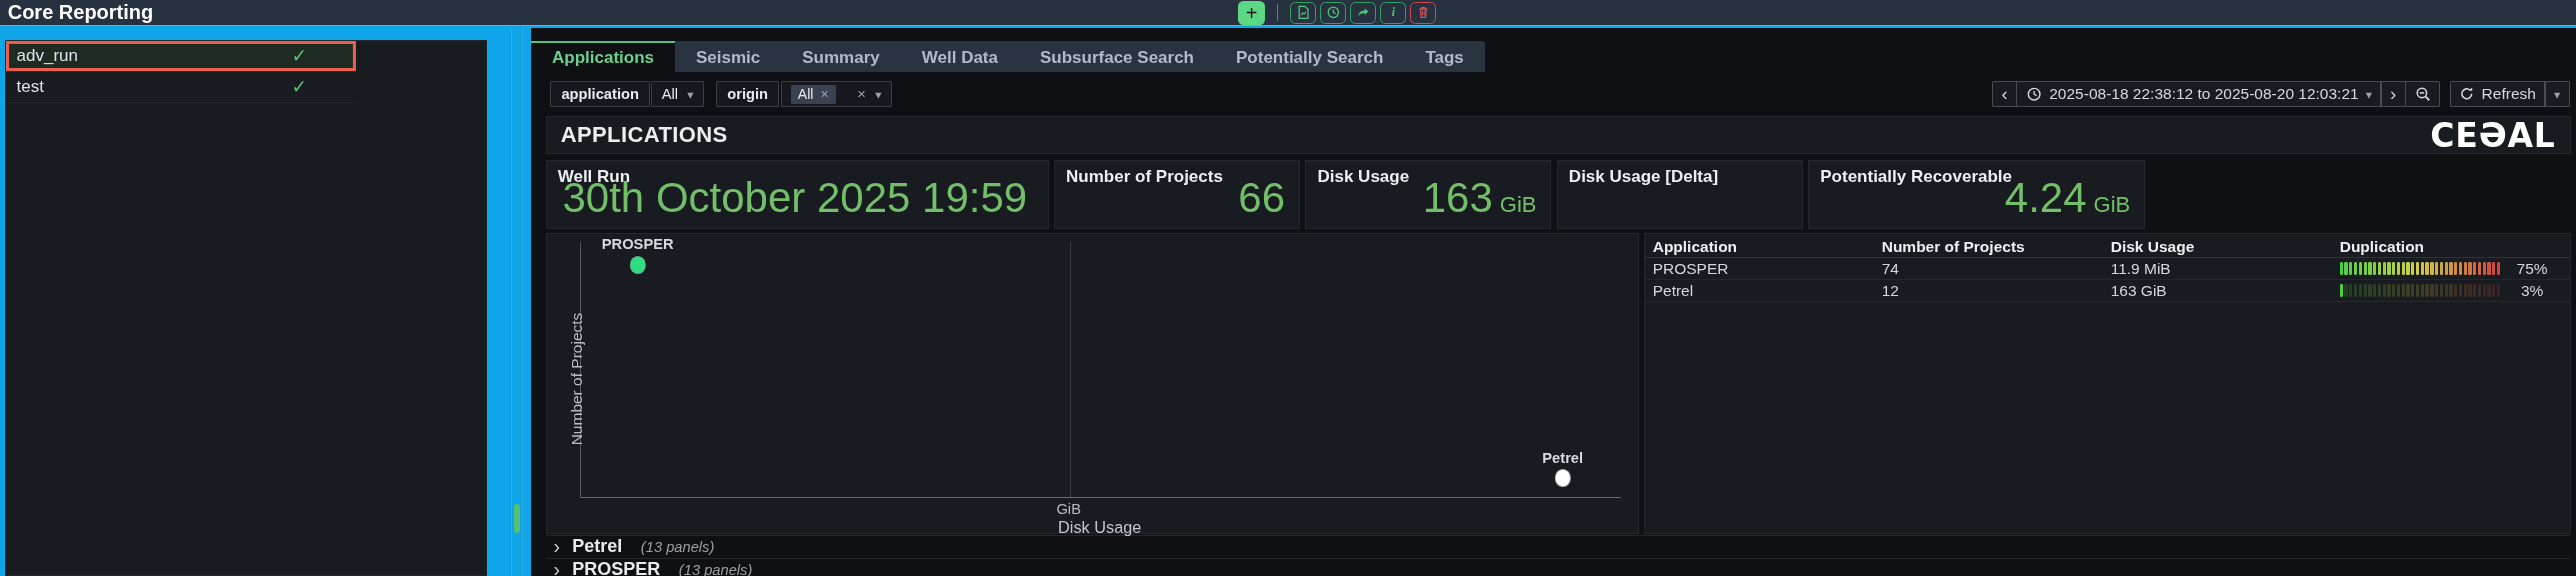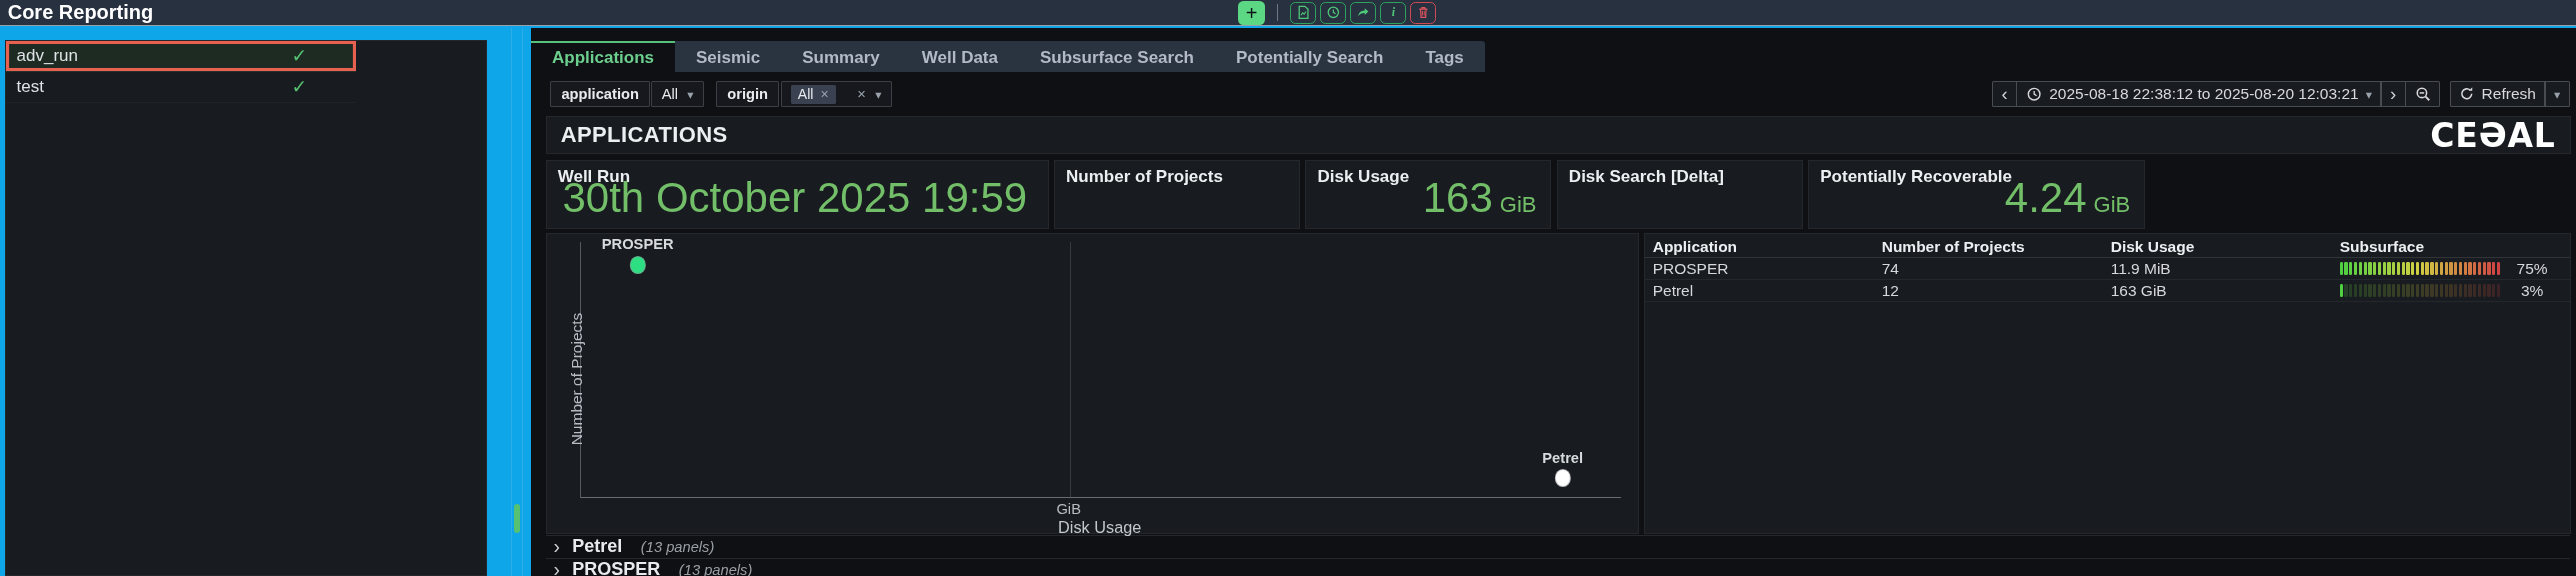--- a/index.html
+++ b/index.html
@@ -266,27 +266,28 @@
       <div class="logo">CEƏAL</div>
     </div>
 
     <div class="stats">
         <div class="stat panel" style="width: 503px;">
           <div class="stat-label">Well Run</div>
           <div class="stat-value center"><span class="big">30th October 2025 19:59</span></div>
         </div>
         <div class="stat panel" style="width: 246px;">
           <div class="stat-label">Number of Projects</div>
+          <div class="stat-value right"><span class="big">66</span></div>
         </div>
         <div class="stat panel" style="width: 246px;">
           <div class="stat-label">Disk Usage</div>
           <div class="stat-value right"><span class="big">163</span><span class="unit">GiB</span></div>
         </div>
         <div class="stat panel" style="width: 246px;">
-          <div class="stat-label">Disk Search [Delta]</div>
+          <div class="stat-label">Disk Usage [Delta]</div>
           <div class="stat-value right"><span class="big"></span></div>
         </div>
         <div class="stat panel" style="width: 337px;">
           <div class="stat-label">Potentially Recoverable</div>
           <div class="stat-value right"><span class="big">4.24</span><span class="unit">GiB</span></div>
         </div>
       </div>
 
     <div class="scatter panel">
       <div class="ylabel">Number of Projects</div>
@@ -299,21 +300,21 @@
         </div>
       <div class="xtick" style="left: 522px;">GiB</div>
       <div class="xtitle" style="left: 553px;">Disk Usage</div>
     </div>
 
     <div class="table-panel panel">
       <div class="t-head">
           <div>Application</div>
           <div>Number of Projects</div>
           <div>Disk Usage</div>
-          <div>Subsurface</div>
+          <div>Duplication</div>
         </div>
       <div>
           <div class="t-row">
             <div>PROSPER</div>
             <div>74</div>
             <div>11.9 MiB</div>
             <div class="gauge-cell">
               <div class="gauge">
                 <div class="seg" style="background: rgb(79, 208, 67);"></div>
                 <div class="seg" style="background: rgb(86, 208, 67);"></div>

